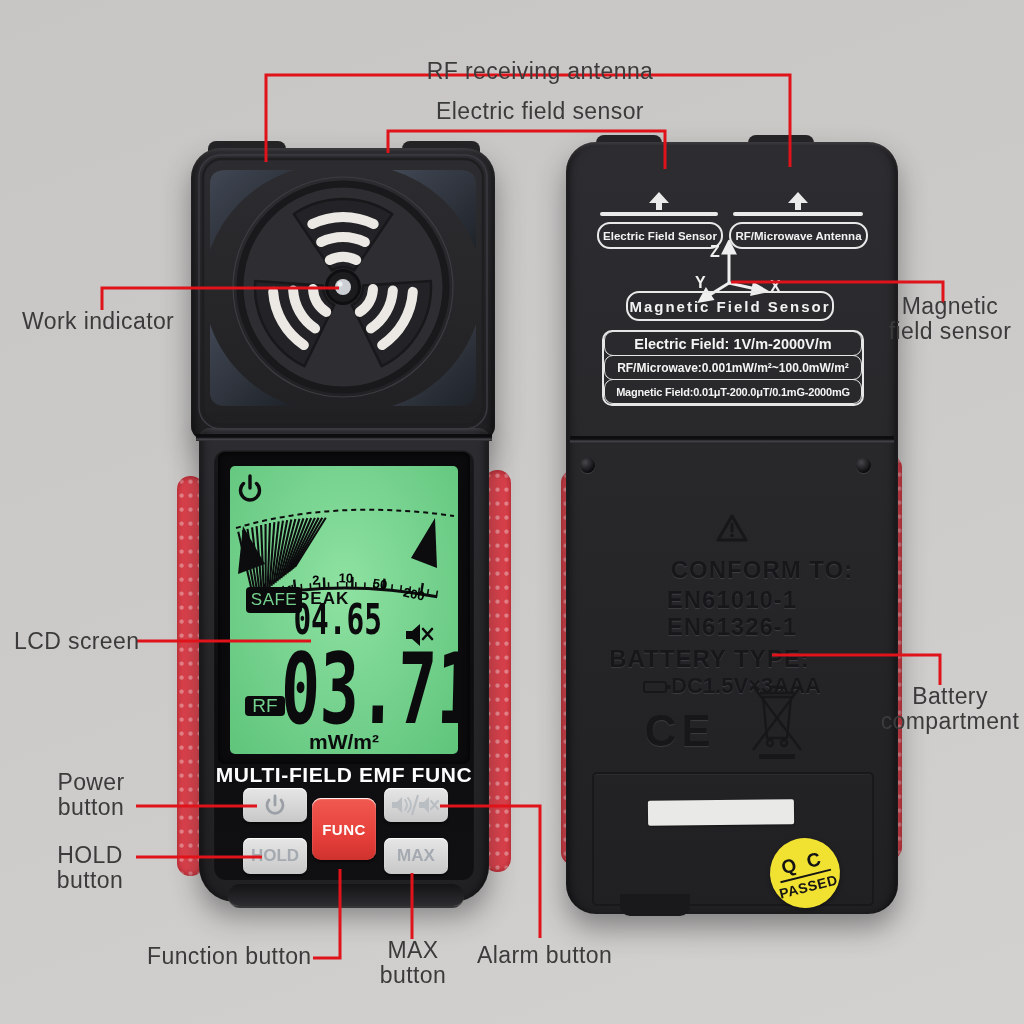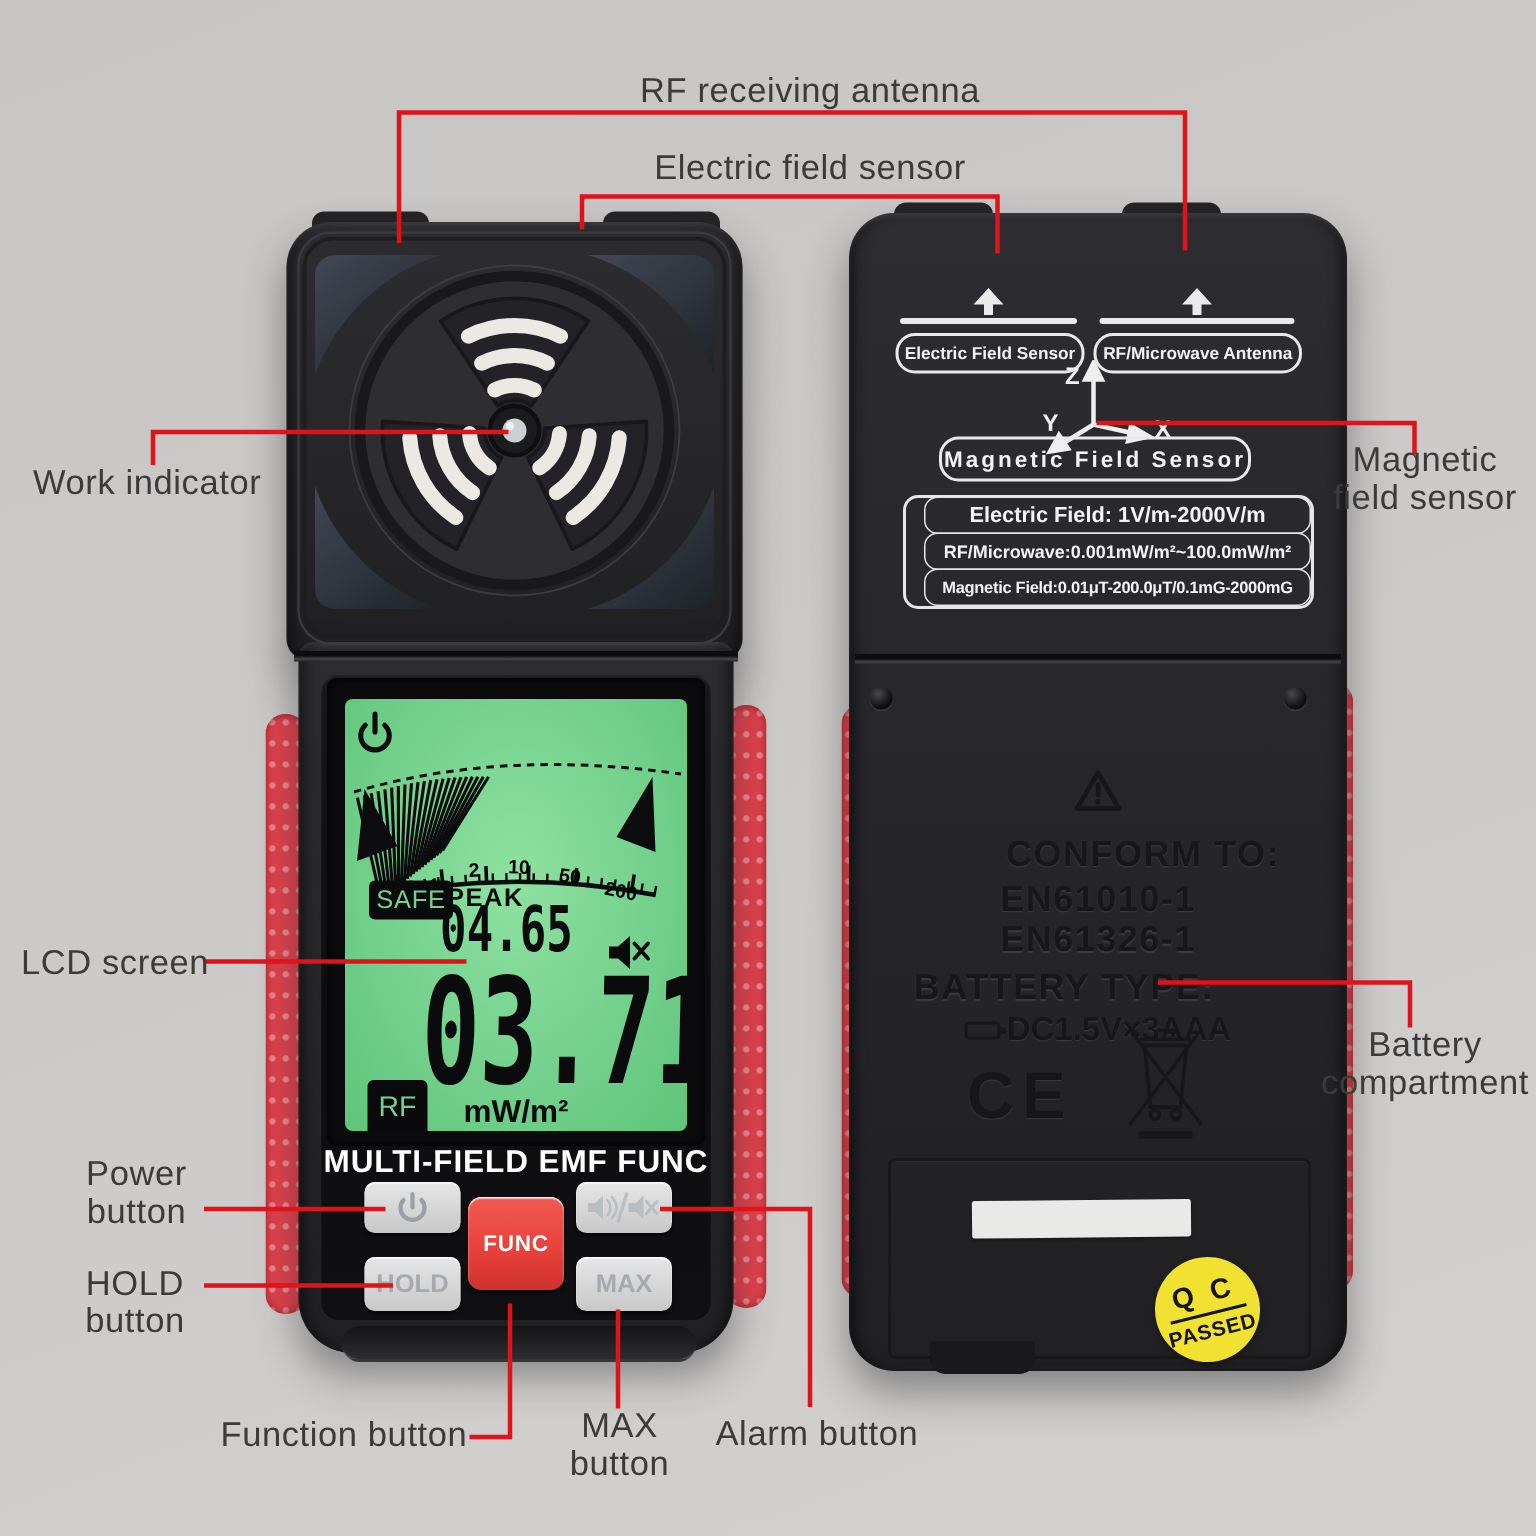--- a/index.html
+++ b/index.html
@@ -178,21 +178,21 @@
     <span class="tick" style="left:33px;top:137px;transform:translate(-50%,-50%) rotate(-12deg);">0</span>
     <span class="tick" style="left:60px;top:124px;transform:translate(-50%,-50%) rotate(-8deg);">1</span>
     <span class="tick" style="left:86px;top:114px;transform:translate(-50%,-50%) rotate(-3deg);">2</span>
     <span class="tick" style="left:116px;top:112px;transform:translate(-50%,-50%) rotate(2deg);">10</span>
     <span class="tick" style="left:150px;top:118px;transform:translate(-50%,-50%) rotate(7deg);">50</span>
     <span class="tick" style="left:184px;top:128px;transform:translate(-50%,-50%) rotate(12deg);">200</span>
     <div class="lcdtxt" style="left:68px;top:123px;font-size:17px;font-weight:bold;letter-spacing:1px;">PEAK</div>
     <div class="lcdtxt seg" style="left:46px;top:133px;width:116px;text-align:center;font-size:42px;transform:scaleX(.7);transform-origin:center;">04.65</div>
     <div class="badge" style="left:16px;top:121px;width:56px;height:26px;font-size:17px;letter-spacing:.5px;">SAFE</div>
     <div class="lcdtxt seg" style="left:16px;top:174px;width:206px;text-align:center;font-size:98px;transform:scaleX(.66) skewX(-2deg);transform-origin:center;">03.71</div>
-    <div class="badge" style="left:15px;top:230px;width:40px;height:38px;font-size:19px;margin-top:24px;">RF</div>
+    <div class="badge" style="left:15px;top:230px;width:40px;height:20px;font-size:19px;">RF</div>
     <div class="lcdtxt" style="left:0;top:264px;width:228px;text-align:center;font-size:21px;font-weight:bold;">mW/m²</div>
   </div>
 
   <div class="fronttitle" style="left:200px;top:763px;width:288px;">MULTI-FIELD EMF FUNC</div>
 
   <div class="btn" style="left:243px;top:788px;width:64px;height:34px;">
     <svg width="24" height="24" viewBox="0 0 24 24">
       <path d="M6,7 A8,8 0 1 0 18,7" fill="none" stroke="#9aa0a6" stroke-width="2.8" stroke-linecap="round"></path>
       <line x1="12" y1="3" x2="12" y2="12" stroke="#9aa0a6" stroke-width="2.8" stroke-linecap="round"></line>
     </svg>
@@ -239,21 +239,21 @@
       <line x1="39" y1="43" x2="66" y2="49"></line>
         <path d="M76,51 L64,44 L62,54 Z"></path>
     </g>
   </svg>
   <span class="axlbl" style="left:710px;top:243px;">Z</span>
   <span class="axlbl" style="left:695px;top:274px;">Y</span>
   <span class="axlbl" style="left:770px;top:278px;">X</span>
 
   <div class="pill" style="left:626px;top:291px;width:204px;height:26px;font-size:15px;letter-spacing:2px;">Magnetic Field Sensor</div>
 
-  <div class="specbox" style="left:602px;top:330px;width:258px;padding-left:12px;">
+  <div class="specbox" style="left:602px;top:330px;width:258px;">
     <div class="specrow" style="font-size:14.5px;">Electric Field: 1V/m-2000V/m</div>
     <div class="specrow" style="font-size:12px;">RF/Microwave:0.001mW/m²~100.0mW/m²</div>
     <div class="specrow" style="font-size:11px;letter-spacing:-.2px;">Magnetic Field:0.01μT-200.0μT/0.1mG-2000mG</div>
   </div>
 
   <div class="engr" style="left:566px;top:512px;width:332px;font-size:30px;letter-spacing:2px;">
     <svg width="32" height="28" viewBox="0 0 32 28" style="vertical-align:-3px;">
       <path d="M16,2 L30,26 H2 Z" fill="none" stroke="#17171a" stroke-width="3" stroke-linejoin="round"></path>
       <line x1="16" y1="10" x2="16" y2="17" stroke="#17171a" stroke-width="3" stroke-linecap="round"></line>
       <circle cx="16" cy="21.5" r="1.8" fill="#17171a"></circle>
@@ -299,21 +299,21 @@
     <path d="M731,282 L943,282 L943,303"></path>
     <path d="M136,641 L311,641"></path>
     <path d="M136,806 L257,806"></path>
     <path d="M136,857 L262,857"></path>
     <path d="M313,958 L340,958 L340,869"></path>
     <path d="M412,873 L412,939"></path>
     <path d="M440,806 L540,806 L540,938"></path>
     <path d="M772,655 L940,655 L940,685"></path>
   </svg>
 
-  <div class="ann center" style="left:340px;top:48px;width:400px;">RF receiving antenna</div>
+  <div class="ann center" style="left:340px;top:59px;width:400px;">RF receiving antenna</div>
   <div class="ann center" style="left:340px;top:99px;width:400px;">Electric field sensor</div>
   <div class="ann" style="left:22px;top:309px;width:160px;">Work indicator</div>
   <div class="ann center" style="left:866px;top:294px;width:168px;">
     <span>Magnetic</span>
       <span>field sensor</span>
   </div>
   <div class="ann" style="left:14px;top:629px;width:130px;">LCD screen</div>
   <div class="ann center" style="left:45px;top:770px;width:92px;">
     <span>Power</span>
       <span>button</span>

